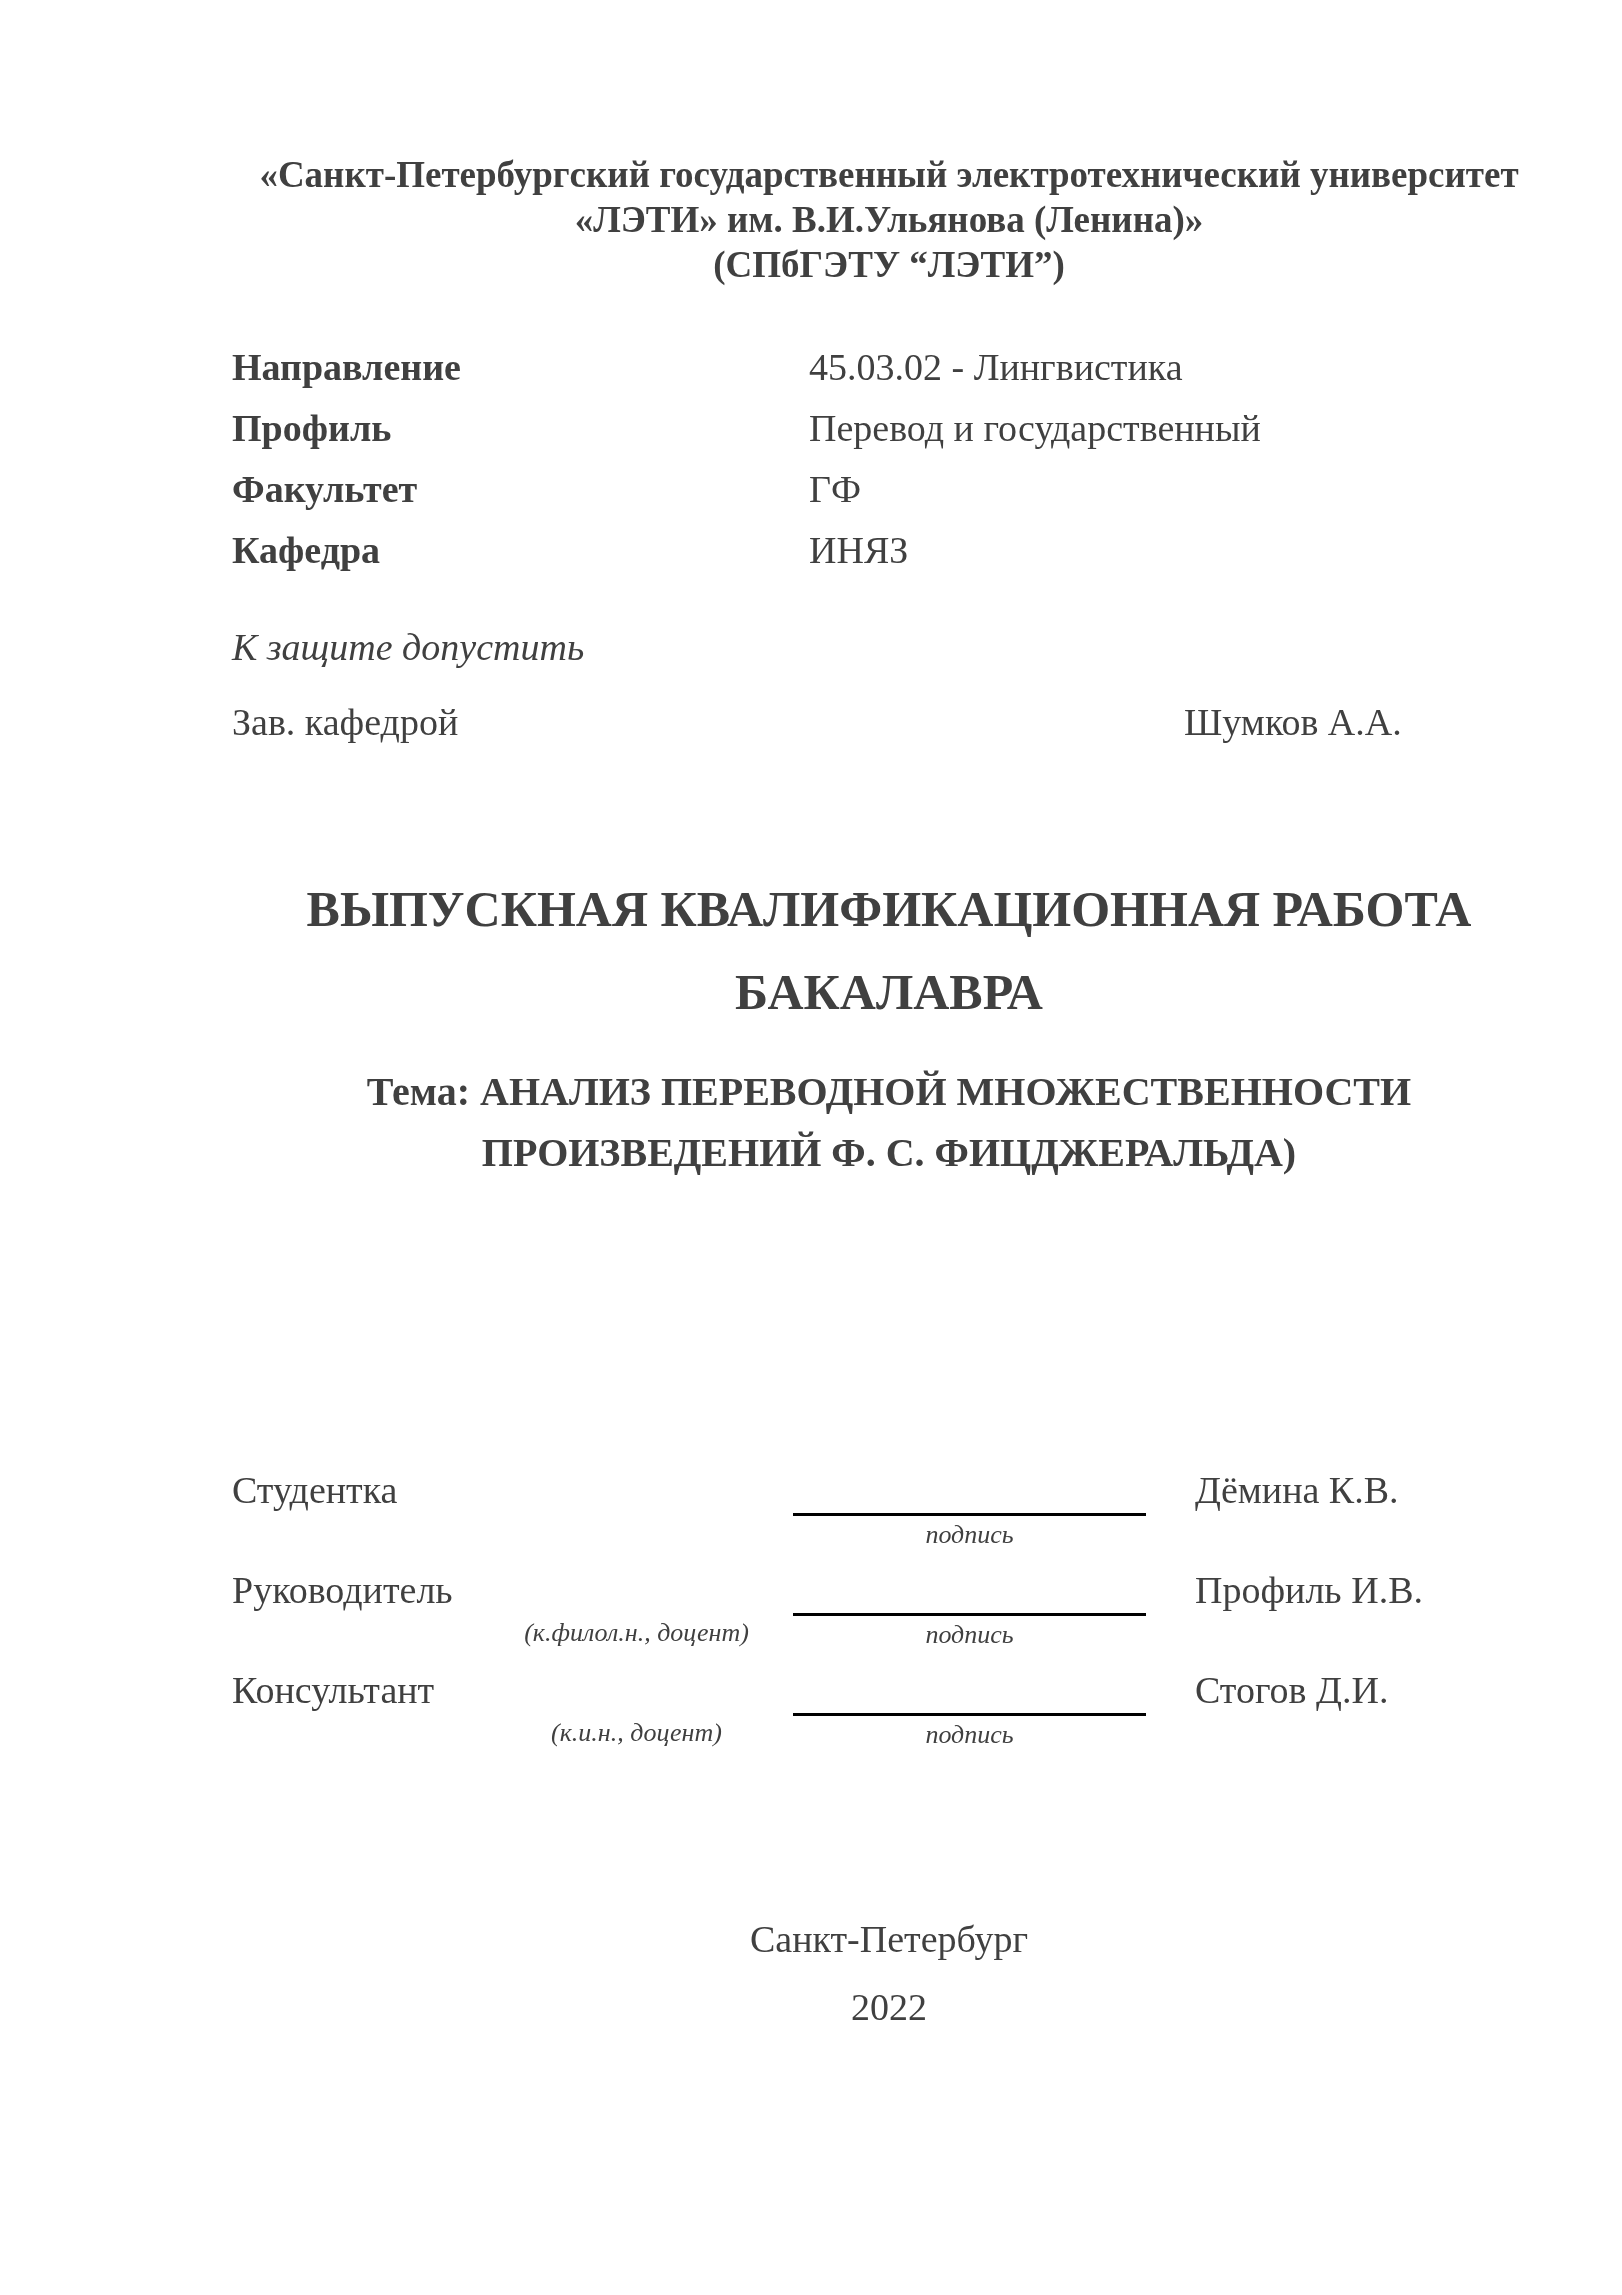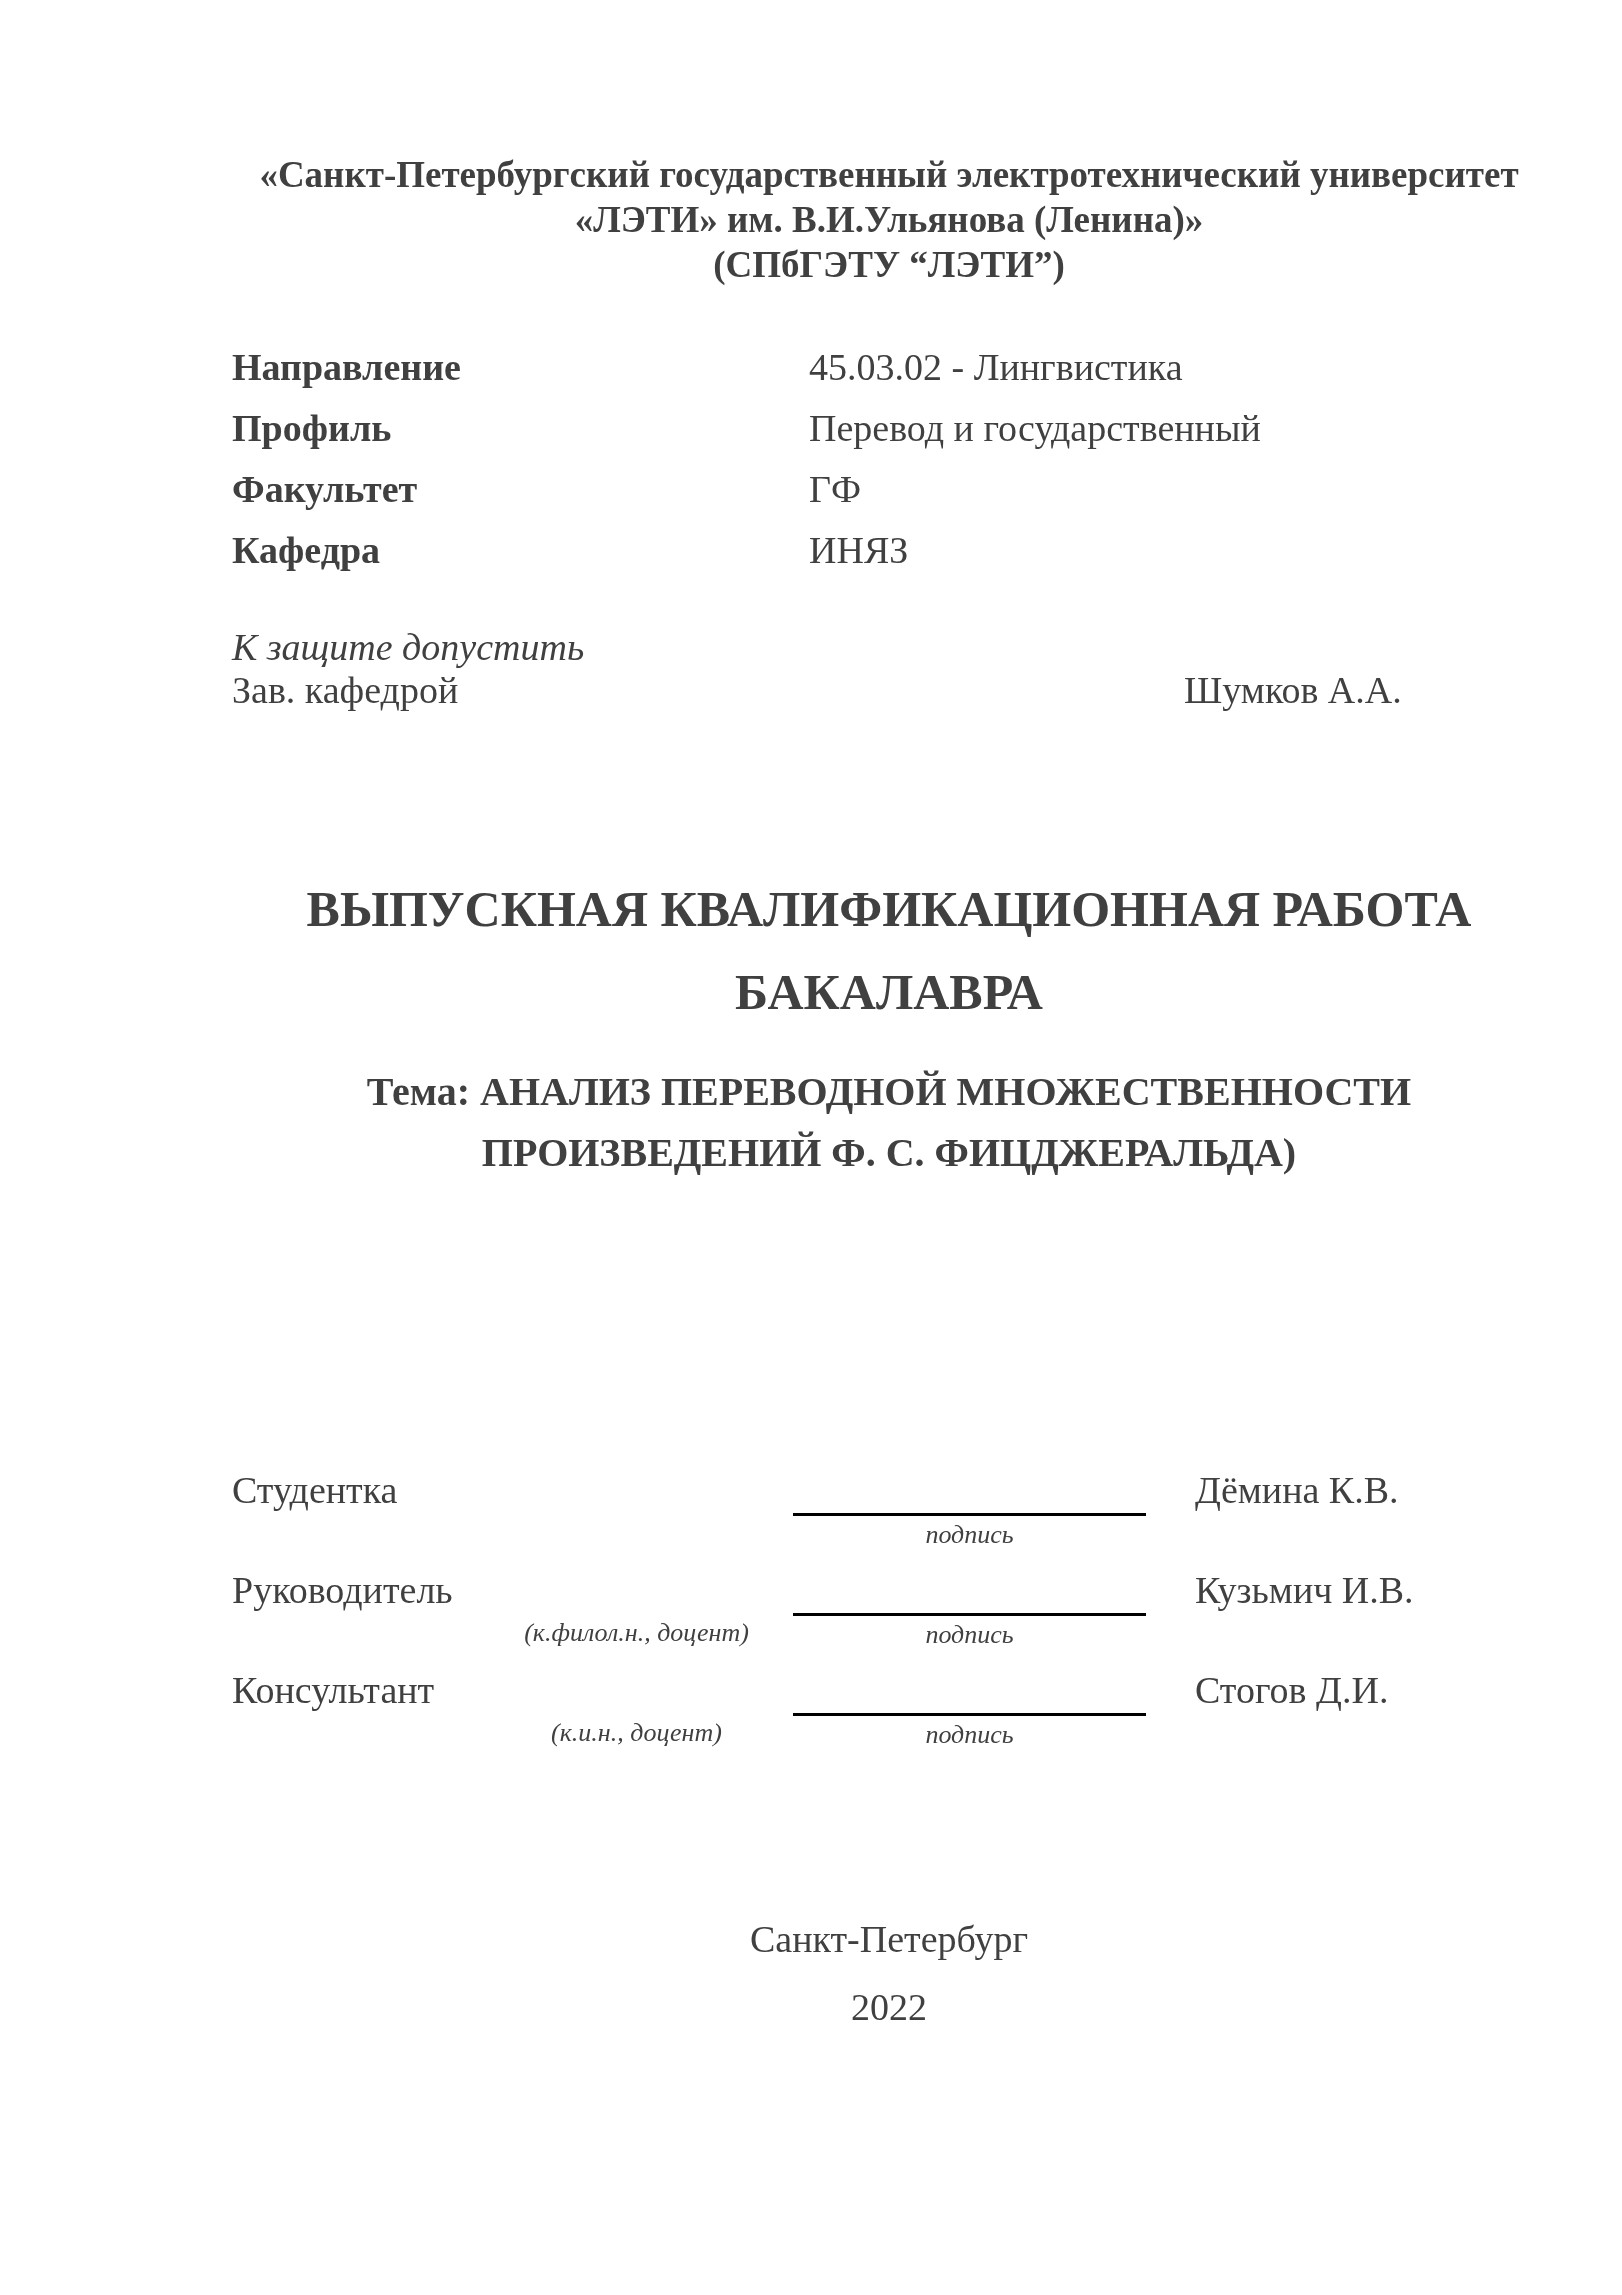--- a/index.html
+++ b/index.html
@@ -24,21 +24,21 @@
   }
 
   
   .fields { top: 348px; text-align: center; }
   .field-row { position: relative; height: 61px; font-size: 38px; line-height: 39px; }
   .field-label { position: absolute; left: 0; top: 0; font-weight: bold; }
   .field-value { position: absolute; left: 577px; top: 0; }
 
   
   .admit { top: 627px; font-style: italic; font-size: 38px; line-height: 41px; }
-  .dept-row { top: 670px; position: absolute; font-size: 38px; line-height: 41px; }
+  .dept-row { top: 702px; position: absolute; font-size: 38px; line-height: 41px; }
   .dept-name { position: absolute; left: 952px; top: 0; white-space: nowrap; }
 
   
   .work-title {
     top: 868px;
     text-align: center;
     font-weight: bold;
     font-size: 50px;
     line-height: 83px;
   }
@@ -128,21 +128,21 @@
       <span class="sig-line"></span>
       <span class="sig-caption">подпись</span>
       <span class="sig-name">Дёмина К.В.</span>
     </div>
 
     <div class="sig-row">
       <span class="sig-role">Руководитель</span>
       <span class="sig-qual">(к.филол.н., доцент)</span>
       <span class="sig-line"></span>
       <span class="sig-caption">подпись</span>
-      <span class="sig-name">Кузьмич И.В.</span>
+      <span class="sig-name">Профиль И.В.</span>
     </div>
 
     <div class="sig-row">
       <span class="sig-role">Консультант</span>
       <span class="sig-qual">(к.и.н., доцент)</span>
       <span class="sig-line"></span>
       <span class="sig-caption">подпись</span>
       <span class="sig-name">Стогов Д.И.</span>
     </div>
 

